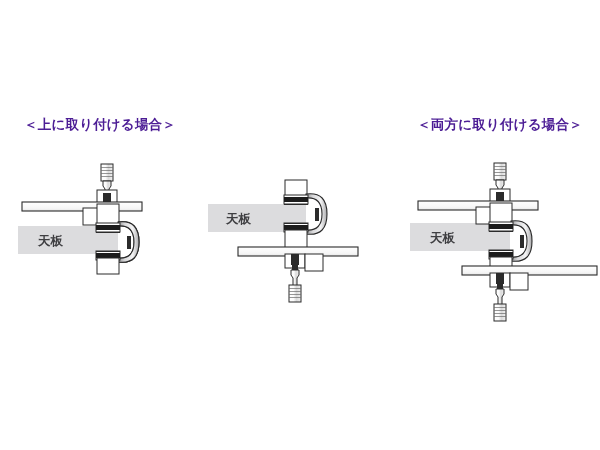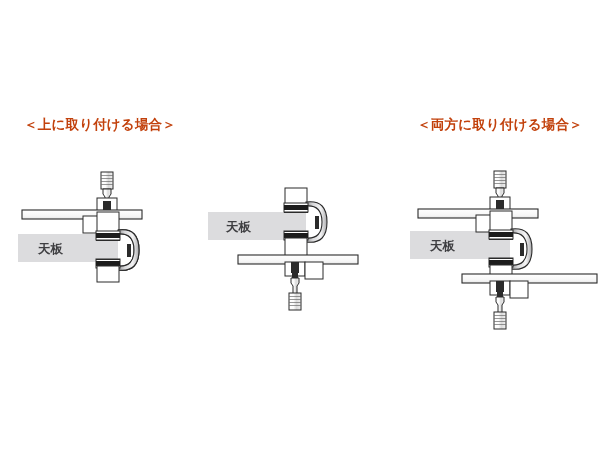--- a/index.html
+++ b/index.html
@@ -18,27 +18,27 @@
   #panel-2{left:200px;width:200px;}
   #panel-3{left:400px;width:200px;}
 
   .panel-title{
     position:absolute;
     top:118px;
     left:0;right:0;
     text-align:center;
     font-size:13.5px;
     line-height:1;
-    color:#c2410c;
+    color:#4c1d95;
     font-weight:600;
     letter-spacing:.2px;
     white-space:nowrap;
   }
 
-  .svg-wrap{position:absolute;left:0;top:16px;width:200px;height:340px;}
+  .svg-wrap{position:absolute;left:0;top:8px;width:200px;height:340px;}
   svg{display:block;}
 </style>
 </head>
 <body>
 
 <div id="stage">
 
   <div class="panel" id="panel-1">
     <div class="panel-title">＜上に取り付ける場合＞</div>
 

